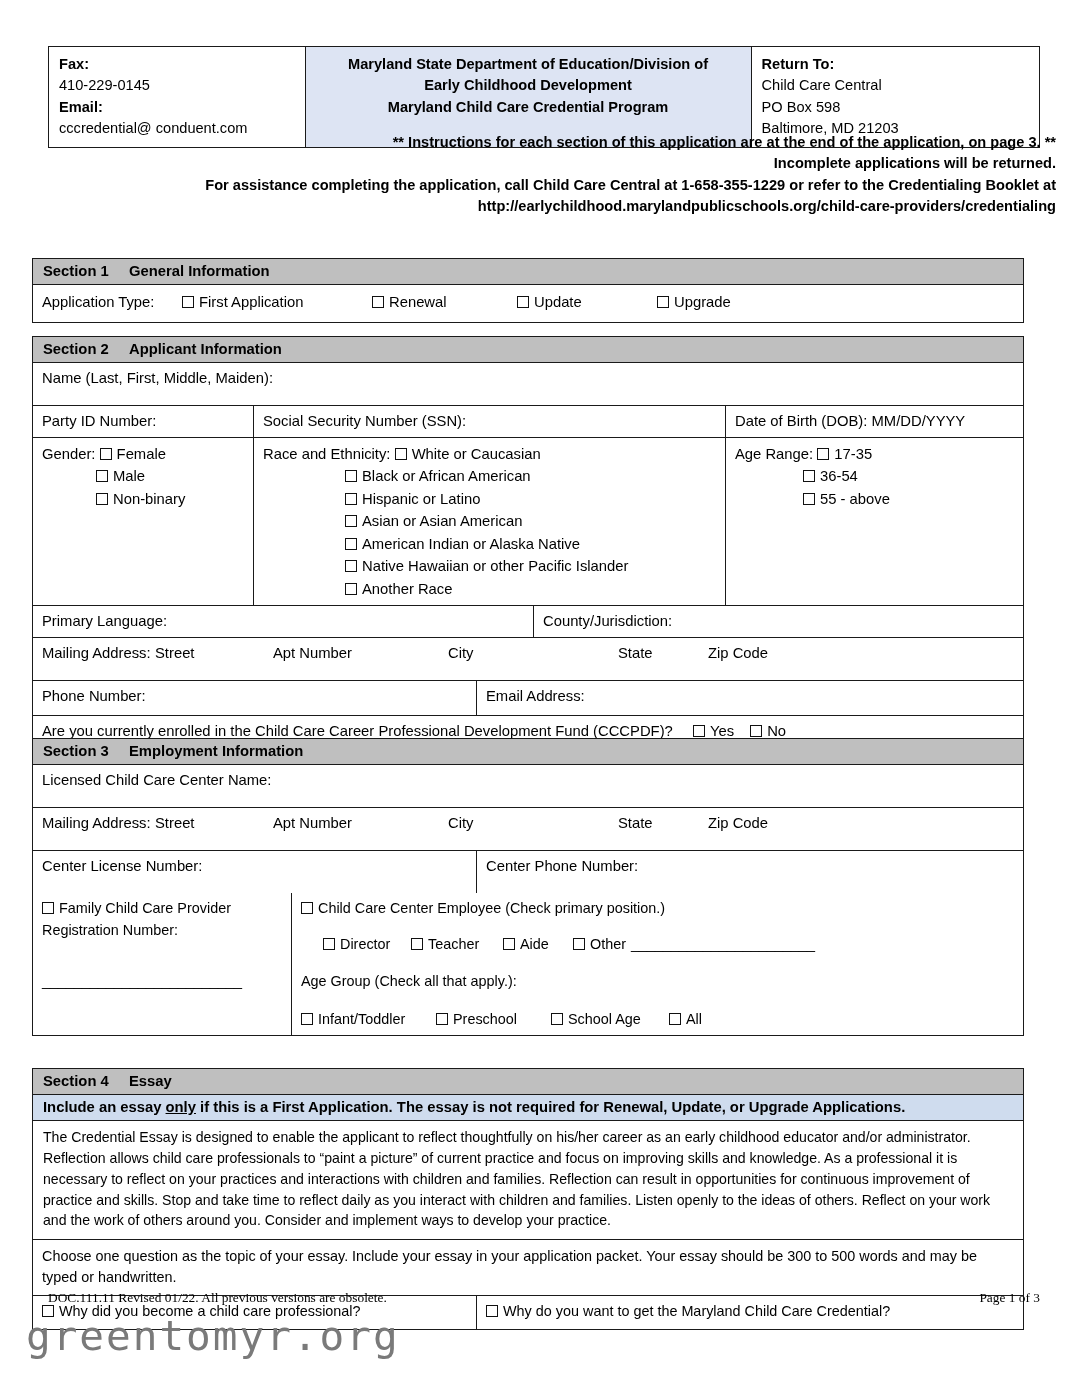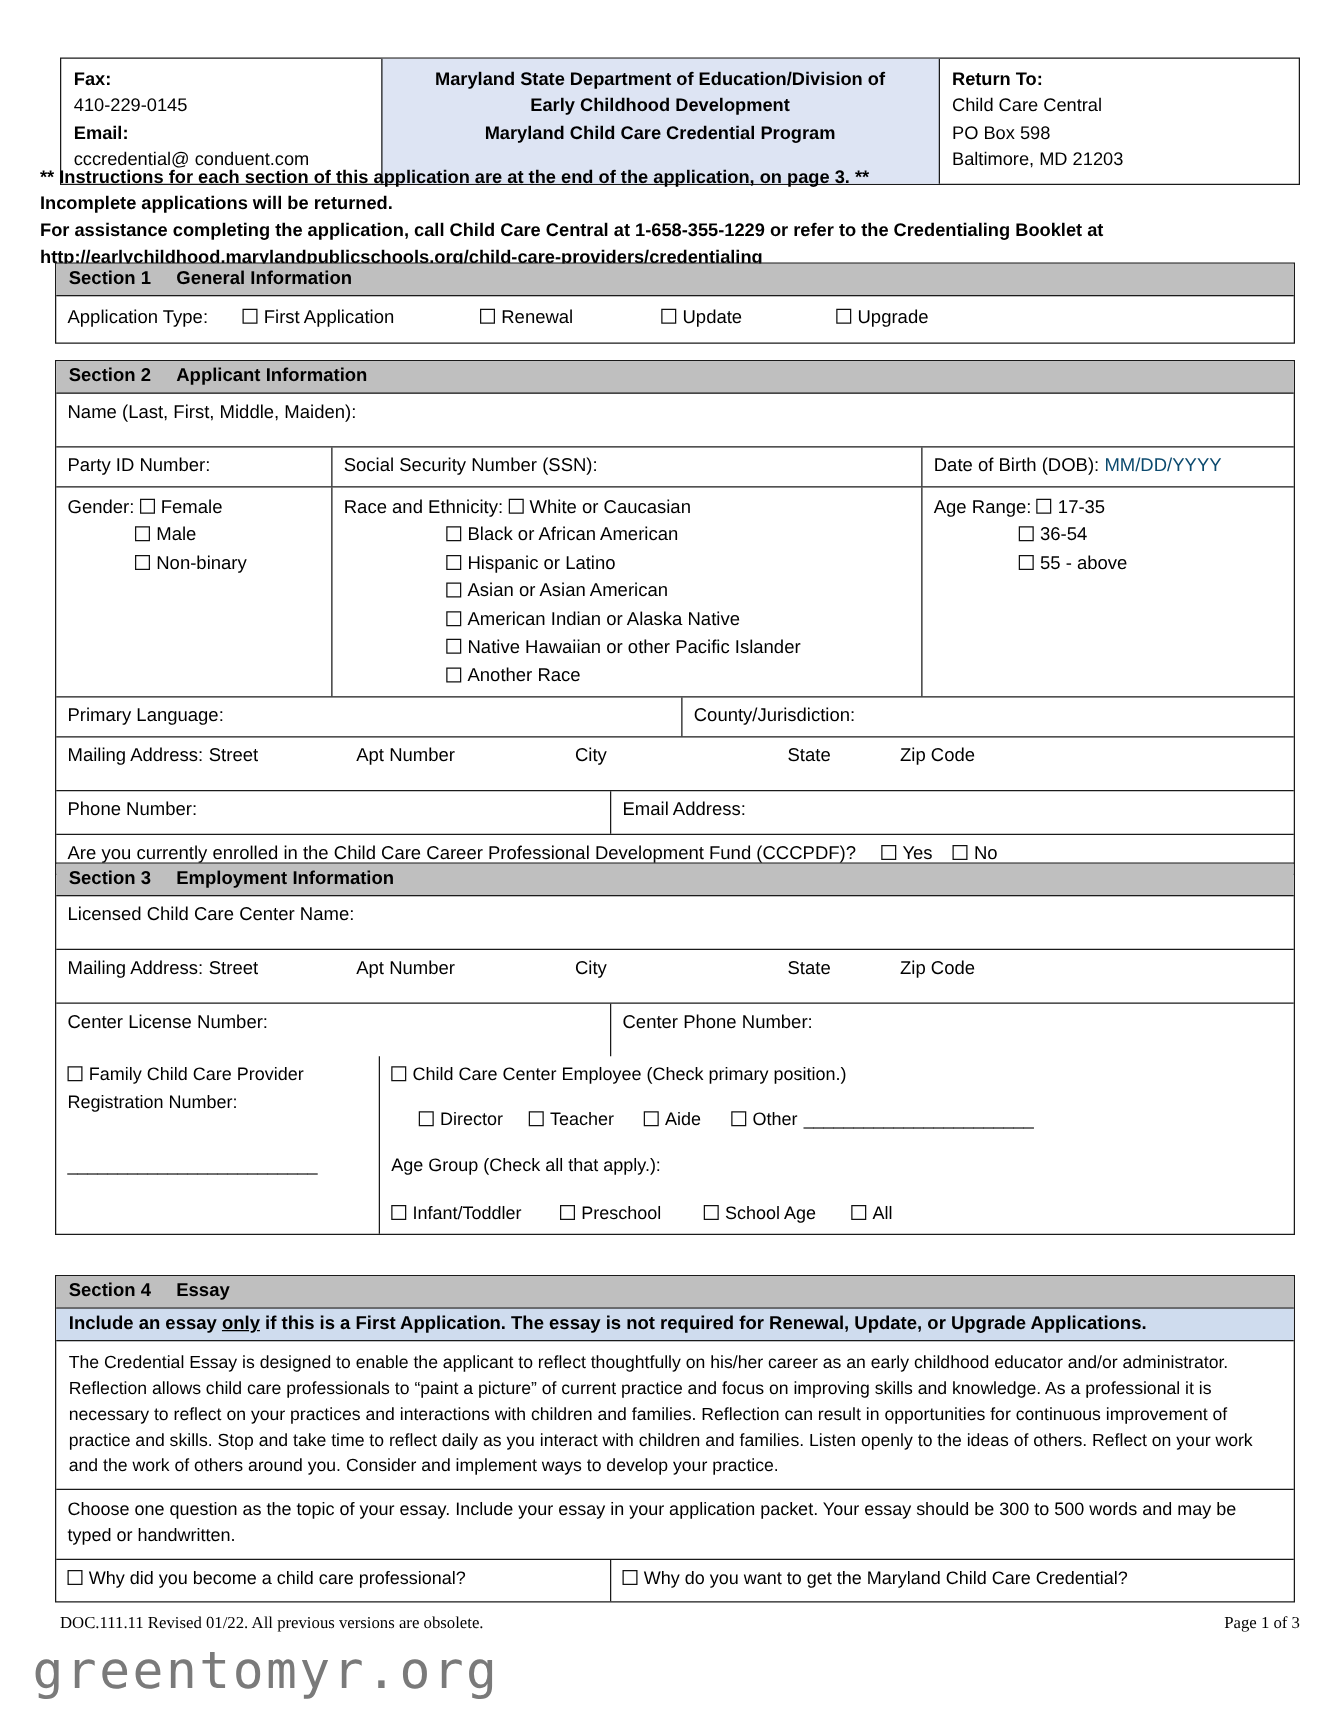--- a/index.html
+++ b/index.html
@@ -60,23 +60,23 @@
     border-left: 1.6px solid #1a1a1a;
     border-right: 1.6px solid #1a1a1a;
     text-align: center;
     font-weight: bold;
   }
   .hdr-ret { width: 288px; }
   .hdr-strong { font-weight: bold; }
 
   .instructions {
     position: absolute;
-    left: 32px; top: 132px;
+    left: 64px; top: 132px;
     width: 992px;
-    text-align: left;
+    text-align: right;
     font-size: 14.6px;
     font-weight: bold;
     line-height: 1.46;
   }
 
   
   .secbar {
     background: #bfbfbf;
     font-weight: bold;
     font-size: 14.8px;
@@ -100,25 +100,25 @@
     width: 12px;
     height: 12px;
     border: 1.5px solid #111;
     box-sizing: border-box;
     vertical-align: -1px;
     margin-right: 5px;
     background: #fff;
   }
   .opt { display: inline-block; white-space: nowrap; }
 
-  .muted { color: #0c4a6e; text-align: center; }
+  .muted { color: #000000; text-align: center; }
   .ul { text-decoration: underline; }
 
   
-  .blk { position: absolute; left: 44px; width: 992px; }
+  .blk { position: absolute; left: 32px; width: 992px; margin-top: 48px; }
 
   .s2-listcol { font-size: 14.8px; line-height: 1.52; }
   .s2-listcol .ln { display: block; }
   .indent-g { padding-left: 54px; }
   .indent-r { padding-left: 82px; }
   .indent-a { padding-left: 68px; }
 
   .addr-label { display: inline-block; }
   .addr-street { display: inline-block; width: 118px; }
   .addr-apt { display: inline-block; width: 175px; }

